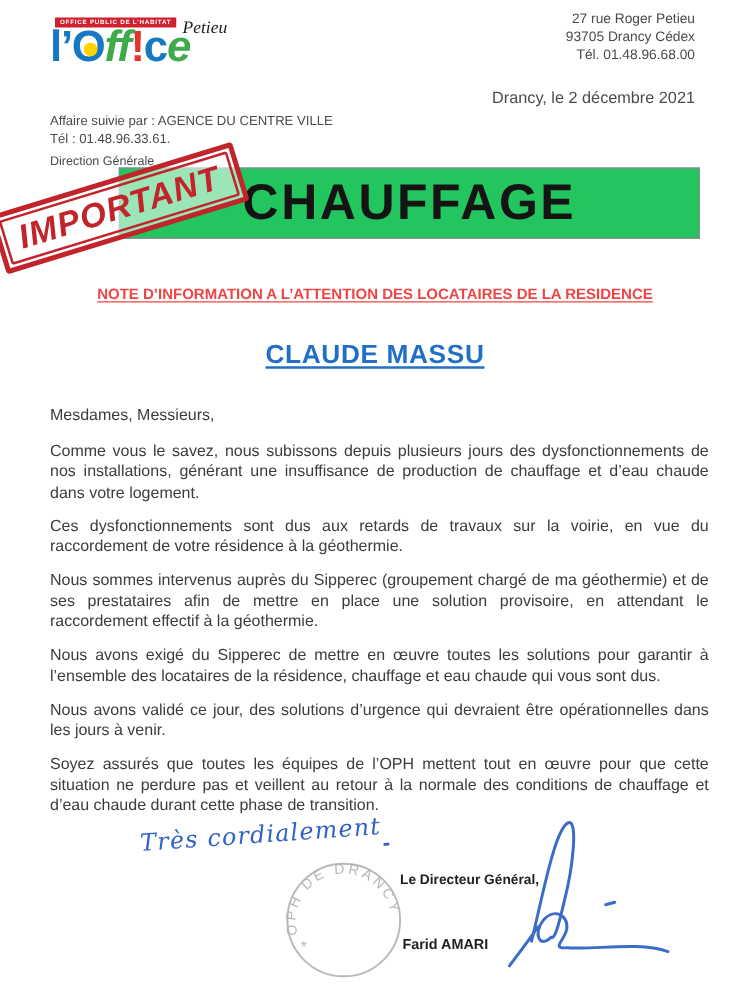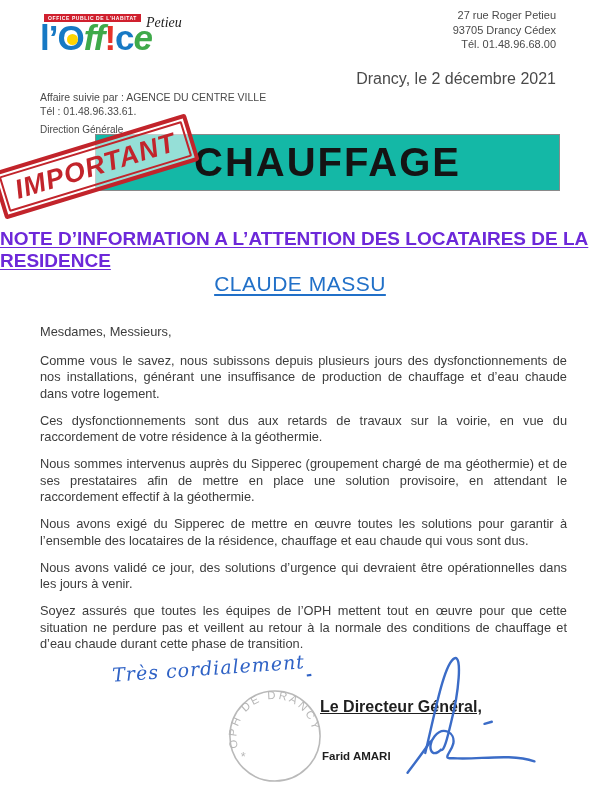--- a/index.html
+++ b/index.html
@@ -32,55 +32,55 @@
     position:absolute; left:27px; top:20px; width:11px; height:11px;
     border-radius:50%; background:#ffd400; z-index:3;
   }
   .logo-dept { margin-top:58px; font-size:10px; color:#4a4a4a; }
 
   .address-block {
     position:absolute; right:44px; top:8px; text-align:right;
     font-size:11px; line-height:1.32; color:#4a4a4a;
   }
   .dateline {
-    position:absolute; right:44px; top:70px; font-size:16px; color:#4a4a4a;padding-left:34px;
+    position:absolute; right:44px; top:70px; font-size:13px; color:#4a4a4a;padding-left:34px;
   }
   .reference-block {
     position:absolute; left:40px; top:90px; font-size:10.5px; line-height:1.35; color:#4a4a4a;
   }
 
   
   .title-box {
     position:absolute; left:95px; top:134px; width:465px; height:57px;
-    border:1px solid #8a8a8a; background:#14b8a6;
+    border:1px solid #8a8a8a; background:#22c55e;
     display:flex; align-items:center; justify-content:center;
   }
   .title-box .title-text {
     font-size:40px; font-weight:bold; color:#141414; letter-spacing:2px;
   }
   .important-stamp {
     position:absolute; left:-6px; top:142px; transform:rotate(-17deg);
     border:4px solid #c2242b; border-radius:3px; padding:2px; z-index:4;
     background:rgba(255,255,255,.55);
   }
   .important-stamp-inner {
     border:2px solid #c2242b; border-radius:2px; padding:1px 10px;
     color:#c2242b; font-size:27px; font-weight:800; font-style:italic;
     letter-spacing:1px; white-space:nowrap;
   }
 
   
   .note-heading {
-    position:absolute; left:0; top:228px; width:100%; 
-    color:#6d28d9; font-size:19px; font-weight:bold;
+    position:absolute; left:0; top:228px; width:100%; text-align:center;
+    color:#ef4444; font-size:12px; font-weight:bold;
     text-decoration:underline; text-underline-offset:2px;
   }
   .residence-heading {
     position:absolute; left:0; top:272px; width:100%; text-align:center;
-    color:#2170c8; font-size:21px; font-weight:normal;
+    color:#2170c8; font-size:21px; font-weight:bold;
     text-decoration:underline; text-underline-offset:3px; letter-spacing:.5px;
   }
 
   
   .body-block {
     position:absolute; left:40px; top:324px; width:527px;
     font-size:12.8px; line-height:16.5px; color:#3c3c3c;
   }
   .body-block p { margin:0 0 10.5px 0; text-align:justify; }
   .body-block p.salutation { text-align:left; margin-bottom:12px; }
@@ -89,21 +89,21 @@
   .handwritten {
     position:absolute; left:112px; top:657px; transform:rotate(-4deg);
     font-family:"DejaVu Serif", serif; font-style:italic;
     color:#2f62c5; font-size:19px; letter-spacing:1px;
   }
   .hand-dash {
     position:absolute; left:306px; top:664px; color:#2f62c5;
     font-size:18px; font-weight:bold; transform:rotate(-8deg);
   }
   .round-stamp { position:absolute; left:226px; top:686px; width:98px; height:100px; opacity:.62; }
-  .signatory-title { position:absolute; left:320px; top:698px; font-size:16px; font-weight:bold; color:#1f1f1f;text-decoration:underline; }
+  .signatory-title { position:absolute; left:320px; top:698px; font-size:11px; font-weight:bold; color:#1f1f1f; }
   .signatory-name  { position:absolute; left:322px; top:750px; font-size:11.5px; font-weight:bold; color:#1f1f1f;text-align:right; }
   .signature-svg { position:absolute; left:392px; top:650px; width:158px; height:130px; }
 </style>
 </head>
 <body>
 
 <div class="page">
 
   <div class="logo-block">
     <div class="logo-art">

